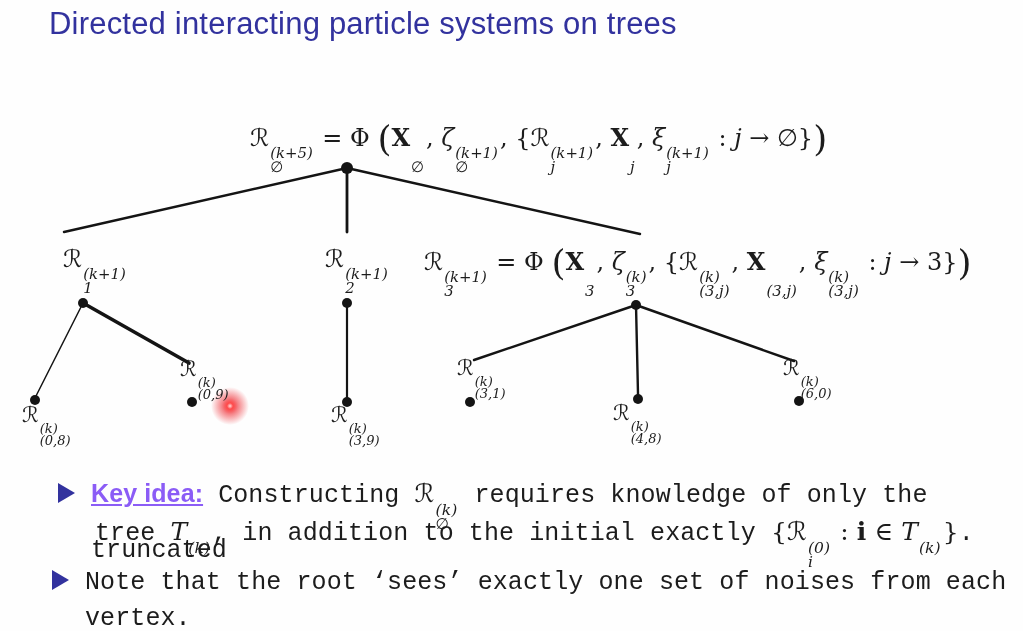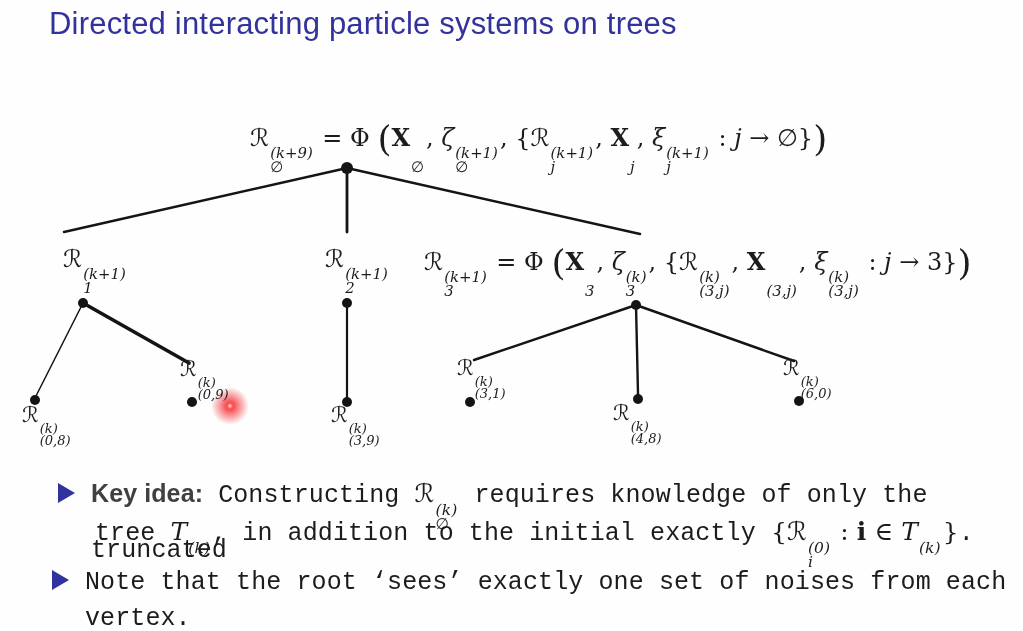--- a/index.html
+++ b/index.html
@@ -7,21 +7,21 @@
          font-family:"Liberation Sans",sans-serif;color:#1c1c1c;}
   .slide-title{position:absolute;left:21px;top:6px;font-size:31px;letter-spacing:.2px;
                color:#32329e;font-weight:400;white-space:nowrap;margin-left:28px;}
   
   .math{position:absolute;white-space:nowrap;font-family:"DejaVu Serif","DejaVu Sans",serif;}
   .tok{display:inline;}
   .tok .base{font-family:Liberation Mono, monospace;}
   .m  > .base{font-family:"DejaVu Serif","DejaVu Sans",serif;font-style:normal;}
   .it > .base{font-family:"DejaVu Serif","DejaVu Sans",serif;font-style:italic;}
   .bd > .base{font-family:"DejaVu Serif","DejaVu Sans",serif;font-weight:700;}
-  .alert > .base{color:#404040;font-weight:700;font-family:"Liberation Sans",sans-serif;}
+  .alert > .base{color:#8b5cf6;font-weight:700;font-family:"Liberation Sans",sans-serif;text-decoration:underline;}
   .big > .base{font-size:1.5em;vertical-align:-0.14em;}
   .ss{display:inline-flex;flex-direction:column;align-items:flex-start;
       line-height:.95;vertical-align:-0.5em;margin-left:1px;margin-right:2px;}
   .sp,.sb{font-size:.62em;font-family:"DejaVu Serif","DejaVu Sans",serif;font-style:italic;}
   
   #root-formula{left:250px;top:118px;font-size:24px;}
   #n1-label{left:63px;top:245px;font-size:24px;}
   #n2-label{left:325px;top:245px;font-size:24px;}
   #n3-formula{left:424px;top:242px;font-size:24px;}
   .leaf-label{font-size:21px;}
@@ -78,21 +78,21 @@
         <circle cx="192" cy="402" r="5" fill="#141414"></circle>
         <circle cx="347" cy="402" r="5" fill="#141414"></circle>
         <circle cx="470" cy="402" r="5" fill="#141414"></circle>
         <circle cx="638" cy="399" r="5" fill="#141414"></circle>
         <circle cx="799" cy="401" r="5" fill="#141414"></circle>
         <circle cx="230" cy="406" r="19" fill="url(#laserGrad)"></circle>
       </g>
   </svg>
 
   <div class="math" id="root-formula"><span class="tok it"><span class="base">ℛ</span><span class="ss">
-          <span class="sp">(k+9)</span>
+          <span class="sp">(k+5)</span>
           <span class="sb">∅</span>
         </span></span><span class="tok m"><span class="base"> = Φ </span></span><span class="tok m big"><span class="base">(</span></span><span class="tok bd"><span class="base">X</span><span class="ss">
           <span class="sp">&nbsp;</span>
           <span class="sb">∅</span>
         </span></span><span class="tok m"><span class="base">, </span></span><span class="tok it"><span class="base">ζ</span><span class="ss">
           <span class="sp">(k+1)</span>
           <span class="sb">∅</span>
         </span></span><span class="tok m"><span class="base">, {</span></span><span class="tok it"><span class="base">ℛ</span><span class="ss">
           <span class="sp">(k+1)</span>
           <span class="sb">j</span>

